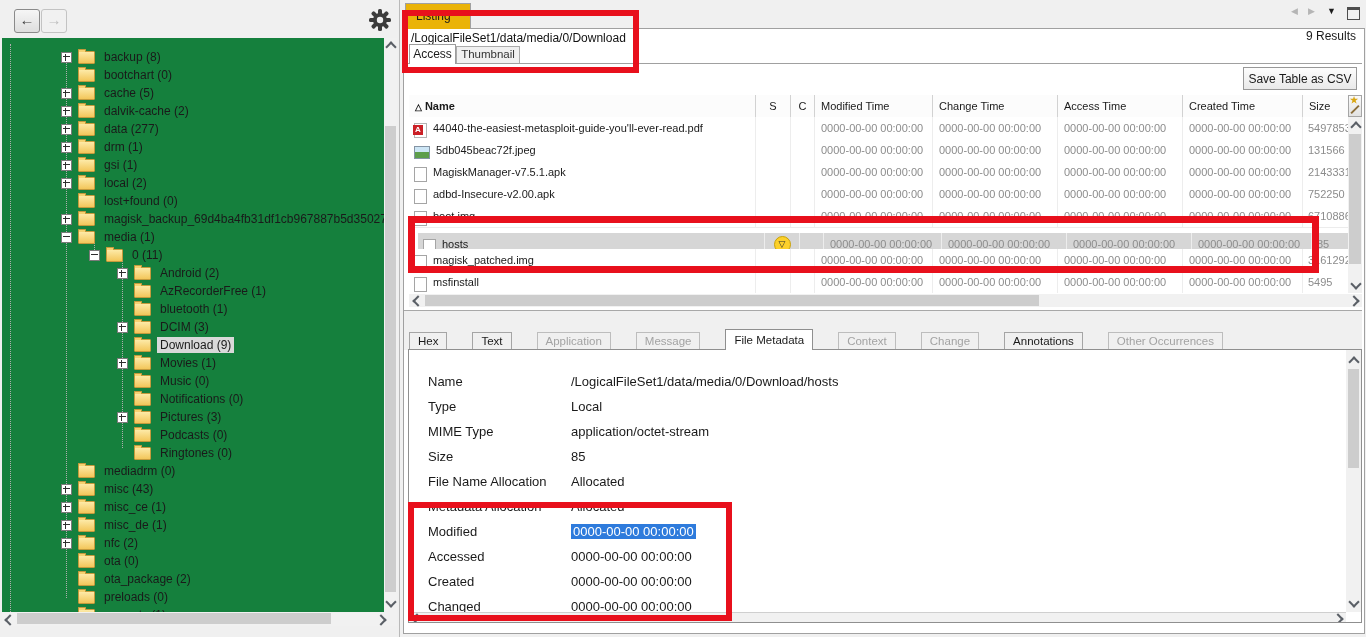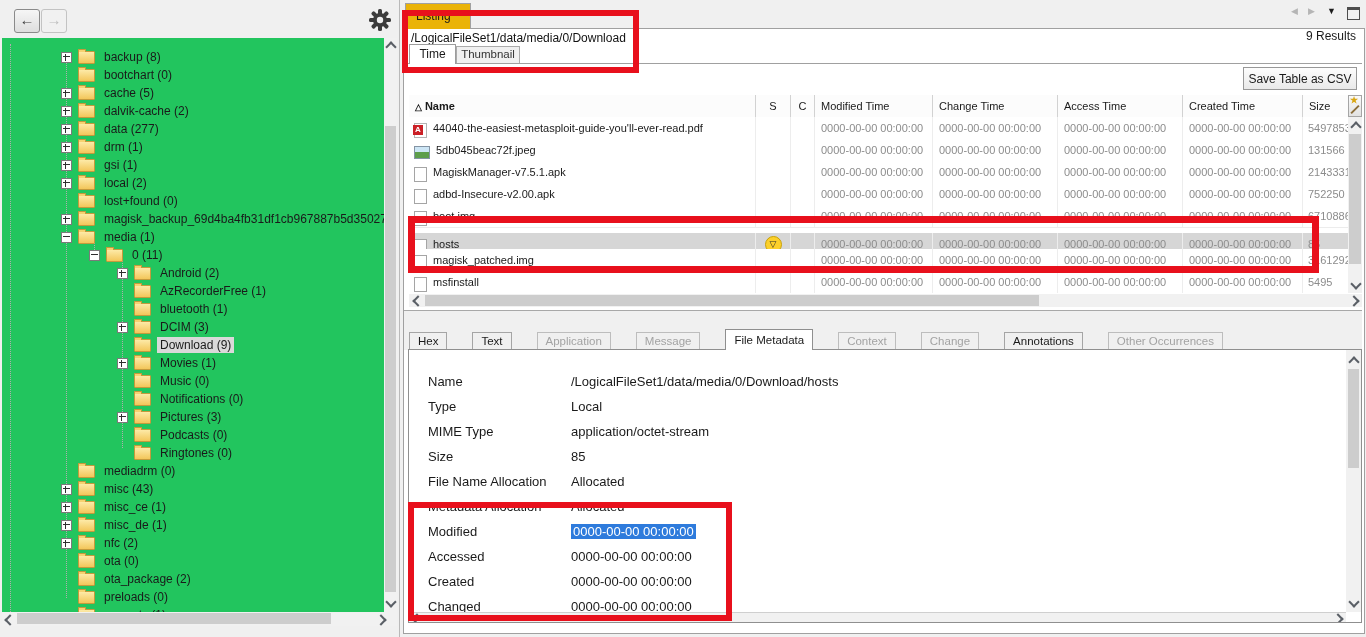--- a/index.html
+++ b/index.html
@@ -11,21 +11,21 @@
   }
   .abs{position:absolute;}
 
   
   .nav-btn{position:absolute;width:24px;height:22px;border-radius:3px;text-align:center;line-height:20px;font-size:15px;}
   .nav-back{left:14px;top:9px;border:1px solid #8a8a8a;background:linear-gradient(#f6f6f6,#dedede);color:#3f3f3f;}
   .nav-fwd{left:41px;top:9px;border:1px solid #c3c3c3;background:#f1f1f1;color:#bdbdbd;}
   .gear{position:absolute;left:368px;top:8px;width:24px;height:24px;}
 
   
-  .tree-panel{left:2px;top:38px;width:382px;height:580px;background:#22c55e;overflow:hidden;}
+  .tree-panel{left:2px;top:38px;width:382px;height:580px;background:#15803d;overflow:hidden;}
   .tree-row{position:absolute;left:0;width:600px;height:18px;display:flex;align-items:center;white-space:nowrap;}
   .exp{position:relative;width:9px;height:9px;border:1px solid #7a7a7a;background:#fff;flex:none;margin-right:6px;}
   .exp::before{content:"";position:absolute;left:1px;right:1px;top:3px;height:1px;background:#2f2f2f;}
   .exp.plus::after{content:"";position:absolute;top:1px;bottom:1px;left:3px;width:1px;background:#2f2f2f;}
   .exp-spacer{width:17px;flex:none;}
   .folder{position:relative;width:15px;height:11px;flex:none;margin:1px 6px 0 0;
     background:linear-gradient(#fdeaa7,#f3c65a);border:1px solid #c49a3c;border-radius:1px;}
   .folder::before{content:"";position:absolute;top:-3px;left:-1px;width:6px;height:2px;
     background:#f6d271;border:1px solid #c49a3c;border-bottom:none;border-radius:1px 1px 0 0;}
   .tree-label{padding:1px 3px;}
@@ -315,21 +315,21 @@
 <div class="abs vline"></div>
 
 <div class="abs pane"></div>
 <div class="abs listing-tab">Listing</div>
 <div class="abs winctl" style="left:1291px;">◀</div>
 <div class="abs winctl" style="left:1308px;">▶</div>
 <div class="abs winctl dark" style="left:1327px;">▼</div>
 <div class="abs max-ico"></div>
 <div class="abs breadcrumb">/LogicalFileSet1/data/media/0/Download</div>
 <div class="abs results-count">9 Results</div>
-<div class="vtab vtab-table">Time</div>
+<div class="vtab vtab-table">Access</div>
 <div class="vtab vtab-thumb">Thumbnail</div>
 <div class="abs results-area"></div>
 <div class="abs save-csv">Save Table as CSV</div>
 
 <div class="abs thead">
   <div class="th"><span class="sort-ind">△</span><span>Name</span></div>
   <div class="th"><span>S</span></div>
   <div class="th"><span>C</span></div>
   <div class="th"><span>Modified Time</span></div>
   <div class="th"><span>Change Time</span></div>
@@ -400,21 +400,21 @@
         <span>boot.img</span>
       </div>
       <div class="td c-s"></div>
       <div class="td c-c"></div>
       <div class="td ts">0000-00-00 00:00:00</div>
       <div class="td ts2">0000-00-00 00:00:00</div>
       <div class="td ts2">0000-00-00 00:00:00</div>
       <div class="td ts2" style="width: 120px;">0000-00-00 00:00:00</div>
       <div class="td c-size">6710886</div>
     </div>
-    <div class="t-row selected" style="top: 116px;">
+    <div class="t-row selected" style="top: 116px; margin-left: 9px;">
       <div class="td c-name">
         <span class="fi fi-file"></span>
         <span>hosts</span>
       </div>
       <div class="td c-s">
         <span class="score">▽</span>
       </div>
       <div class="td c-c"></div>
       <div class="td ts">0000-00-00 00:00:00</div>
       <div class="td ts2">0000-00-00 00:00:00</div>

